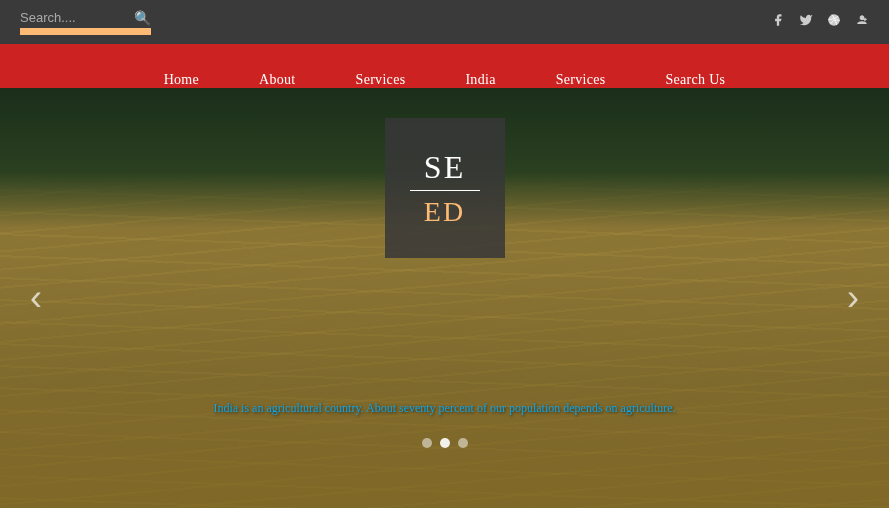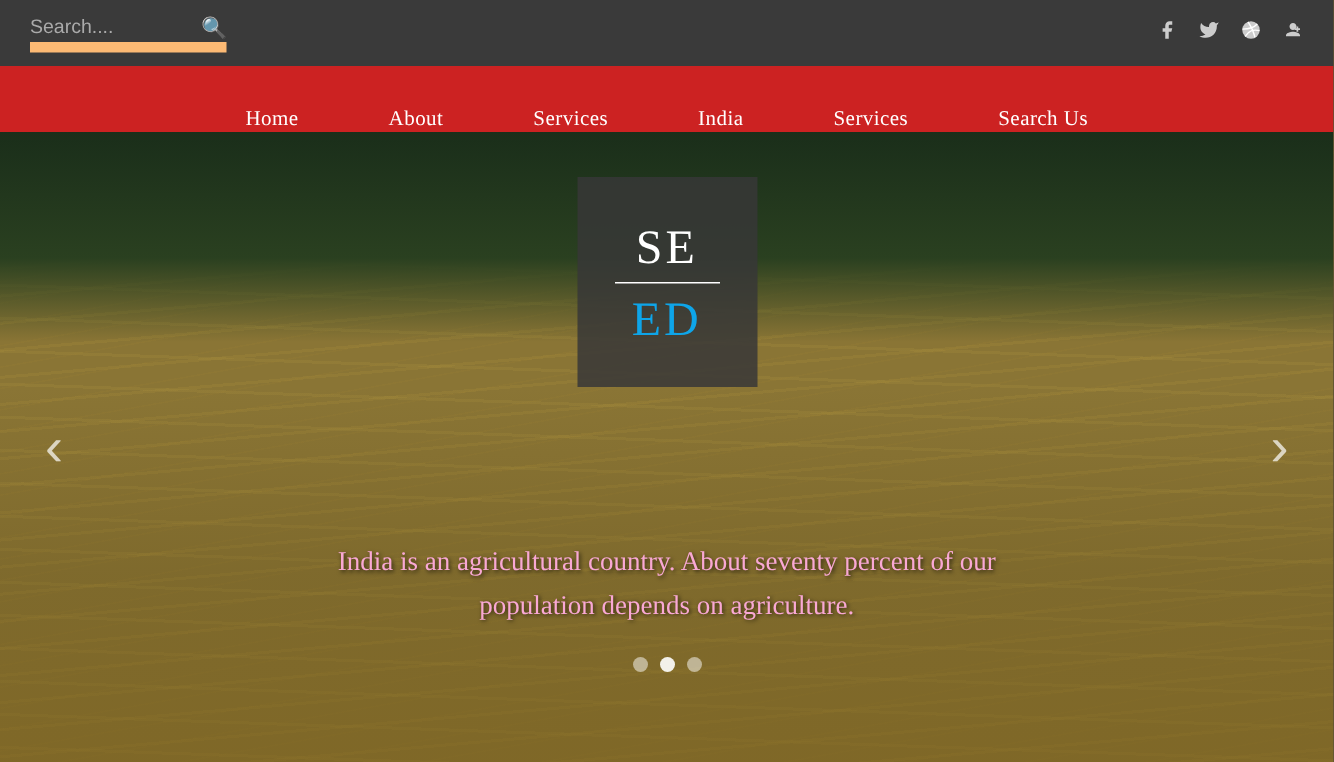--- a/index.html
+++ b/index.html
@@ -133,38 +133,38 @@
       letter-spacing: 2px;
       line-height: 1.2;
     }
     .logo-divider {
       width: 70px;
       height: 1px;
       background: #fff;
       margin: 4px 0;
     }
     .logo-line2 {
-      color: #0ea5e9;
-      font-size: 32px;
+      color: #fdba74;
+      font-size: 28px;
       font-family: Georgia, serif;
       font-weight: normal;
       letter-spacing: 2px;
       line-height: 1.2;
     }
 
     
     .slide-text {
       position: absolute;
       bottom: 90px;
       left: 50%;
       transform: translateX(-50%);
       text-align: center;
       width: 500px;
-      color: #f9a8d4;
-      font-size: 18px;
+      color: #0ea5e9;
+      font-size: 12px;
       font-family: Georgia, serif;
       line-height: 1.6;
       text-shadow: 1px 1px 3px rgba(0,0,0,0.7);
     }
 
     
     .carousel-dots {
       position: absolute;
       bottom: 60px;
       left: 50%;

